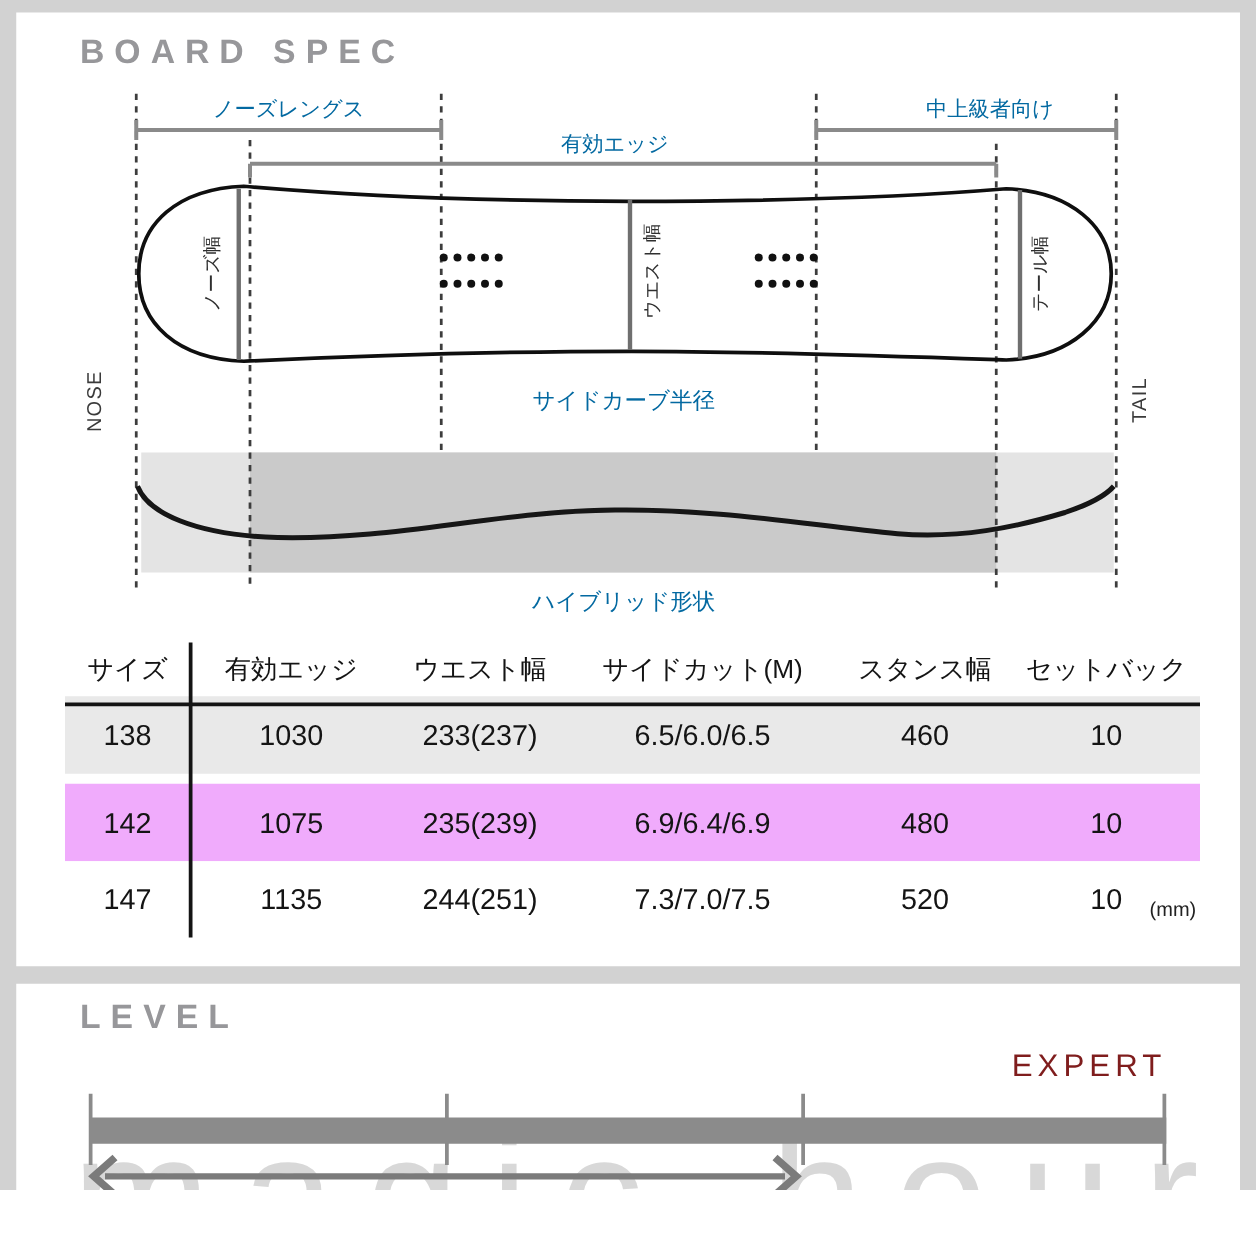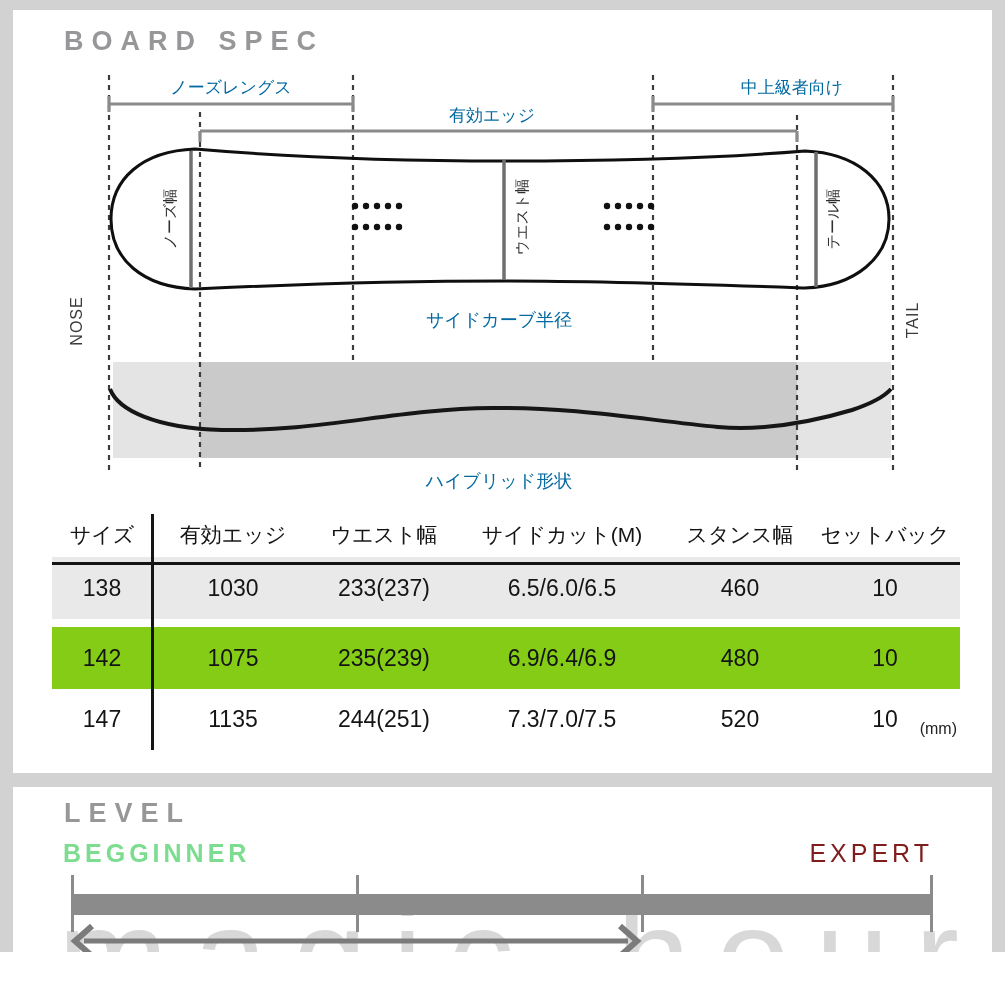--- a/index.html
+++ b/index.html
@@ -42,21 +42,21 @@
 
   
   .tbl-row{position:absolute;left:52px;width:908px;display:flex;align-items:center;z-index:2;}
   .tbl-cell{text-align:center;color:#141414;}
   .hdr .tbl-cell{font-size:21px;}
   .body-row .tbl-cell{font-size:23px;}
   .c0{width:100px;}.c1{width:162px;}.c2{width:140px;}
   .c3{width:216px;}.c4{width:140px;}.c5{width:150px;}
   .hdr{top:508px;height:54px;}
   .row-a{top:557px;height:62px;background:#e9e9e9;}
-  .row-b{top:627px;height:62px;background:#84cc16;}
+  .row-b{top:627px;height:62px;background:#f0abfc;}
   .row-c{top:689px;height:61px;background:#ffffff;}
   .hdr-underline{position:absolute;left:52px;top:562px;width:908px;height:3px;background:#141414;z-index:3;}
   .tbl-vline{position:absolute;left:151px;top:514px;width:3px;height:236px;background:#141414;z-index:3;}
   .unit-note{position:absolute;left:875px;top:720px;width:82px;text-align:right;font-size:16px;color:#222;z-index:4;}
 
   
   .lvl-beginner{position:absolute;left:63px;top:839px;font-size:25px;font-weight:bold;letter-spacing:4px;color:#7cdc90;z-index:2;white-space:nowrap;}
   .lvl-expert{position:absolute;right:72px;top:839px;font-size:25px;font-weight:normal;letter-spacing:4px;color:#7f1d1d;z-index:2;white-space:nowrap;}
   .lvl-bar{position:absolute;left:72px;top:894px;width:861px;height:21px;background:#8b8b8b;z-index:3;}
   .lvl-tick{position:absolute;top:875px;width:3px;height:57px;background:#8b8b8b;z-index:2;}
@@ -205,21 +205,20 @@
       <div class="tbl-cell c5">10</div>
     </div>
     <div class="unit-note">(mm)</div>
   </div>
 
   <div class="wm-clip">
     <div class="watermark">magic hour</div>
   </div>
 
   <div class="big-title" style="left:64px;top:798px;">LEVEL</div>
-  <div class="lvl-beginner">BEGGINNER</div>
   <div class="lvl-expert">EXPERT</div>
 
   <div class="lvl-tick" style="left:71px;"></div>
   <div class="lvl-tick" style="left:356px;"></div>
   <div class="lvl-tick" style="left:641px;"></div>
   <div class="lvl-tick" style="left:930px;"></div>
   <div class="lvl-bar"></div>
 
   <svg class="abs z2" style="left:0;top:0;z-index:3;" width="1005" height="1005" viewBox="0 0 1005 1005">
     <g stroke="#7b7b7b" fill="none">

